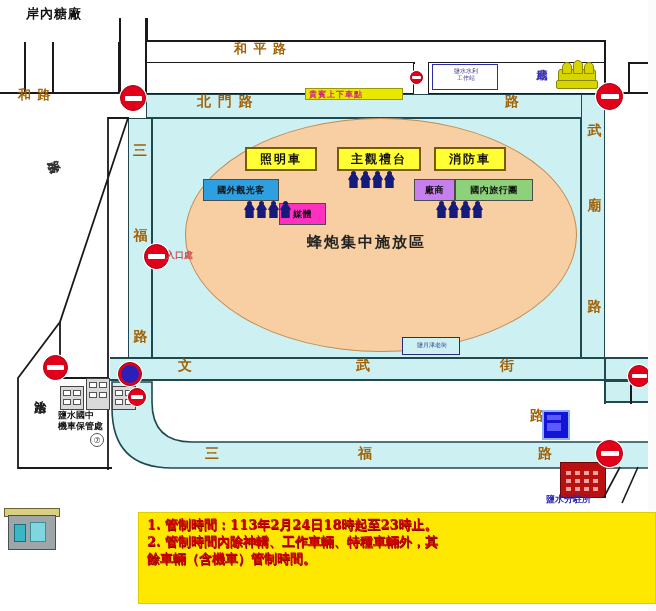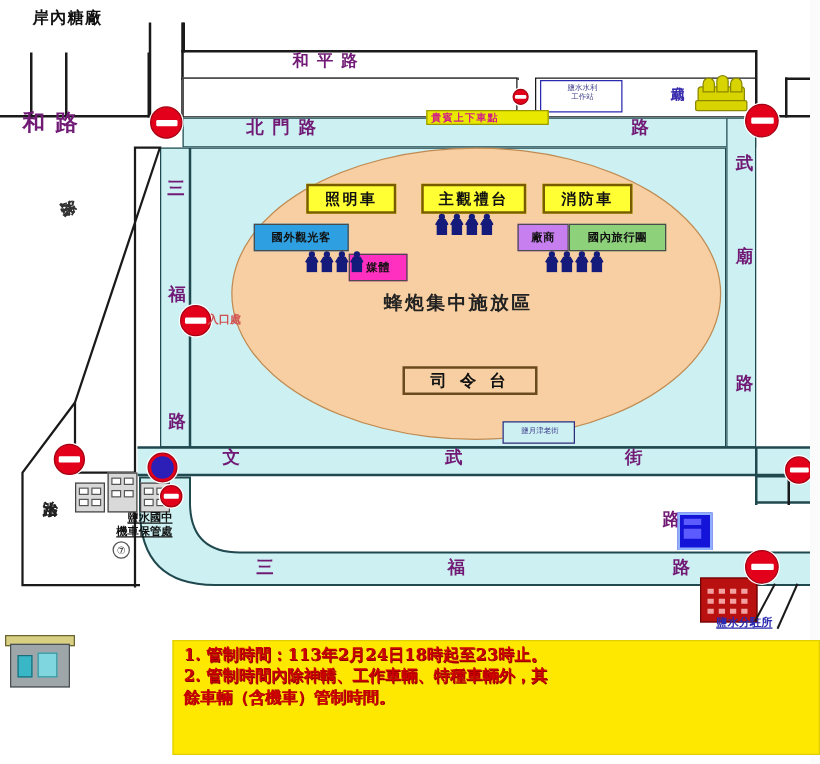--- a/index.html
+++ b/index.html
@@ -9,21 +9,21 @@
   
   .ab{position:absolute;box-sizing:border-box;}
 
   
   .cyan{background:#cdf0f2;border:1.5px solid #20484f;}
   .cyan-nb{background:#cdf0f2;}
   .whiteblk{background:#ffffff;border:1.5px solid #1a1a1a;}
   .line{background:#1a1a1a;}
 
   
-  .rdlabel{font-family:"DejaVu Serif","Liberation Serif",serif;font-weight:bold;color:#701a75;
+  .rdlabel{font-family:"DejaVu Serif","Liberation Serif",serif;font-weight:bold;color:#a16207;
            white-space:nowrap;letter-spacing:1px;}
   .vert{writing-mode:vertical-rl;text-orientation:upright;}
 
   
   #plaza{position:absolute;left:185px;top:118px;width:390px;height:232px;
          background:#f7cfa2;border:1.5px solid #c08b52;border-radius:50%;}
 
   
   .ybox{background:#ffff33;border:2px solid #7a5c00;color:#111;
         font-family:"DejaVu Serif","Liberation Serif",serif;font-weight:bold;
@@ -69,39 +69,39 @@
   #police{position:absolute;left:560px;top:462px;width:44px;height:34px;background:#b91010;border:1px solid #6d0606;}
   .pwin{position:absolute;width:5px;height:4px;background:#f3a0a0;}
 
   
   #bluesign{position:absolute;left:542px;top:410px;width:24px;height:26px;background:#1414d8;border:2px solid #8fb0ff;}
   .bsrow{position:absolute;background:#5b5bff;}
 
   .tiny{font-family:"DejaVu Sans","Liberation Sans",sans-serif;font-size:6px;color:#3a3a8a;
         text-align:center;line-height:1.1;white-space:nowrap;}
   .tinyblk{font-family:"DejaVu Serif","Liberation Serif",serif;font-size:8.5px;color:#111;
-        text-align:right;line-height:1.15;white-space:nowrap;font-weight:bold;text-decoration:underline;}
+        text-align:left;line-height:1.15;white-space:nowrap;font-weight:bold;}
   .tinyred{font-family:"DejaVu Serif","Liberation Serif",serif;font-size:8.5px;color:#d05050;
         font-weight:bold;white-space:nowrap;}
   .toplabel{font-family:"DejaVu Serif","Liberation Serif",serif;font-weight:bold;font-size:13px;color:#111;}
 </style>
 </head>
 <body>
 
 <div id="stage">
 
   <div class="ab rdlabel toplabel" style="left:26px;top:5px;">岸內糖廠</div>
 
   <div class="ab line" style="left:24px;top:42px;width:2px;height:52px;"></div>
   <div class="ab line" style="left:52px;top:42px;width:2px;height:52px;"></div>
   <div class="ab line" style="left:24px;top:92px;width:122px;height:2px;"></div>
   <div class="ab line" style="left:118px;top:42px;width:2px;height:52px;"></div>
   <div class="ab line" style="left:0px;top:92px;width:26px;height:2px;"></div>
 
-  <div class="ab rdlabel" style="left:18px;top:86px;font-size:18px;">和      路</div>
+  <div class="ab rdlabel" style="left:18px;top:86px;font-size:13px;">和      路</div>
 
   <div class="ab line" style="left:119px;top:18px;width:2px;height:76px;"></div>
   <div class="ab line" style="left:145px;top:18px;width:2px;height:76px;"></div>
 
   <div class="ab line" style="left:145px;top:40px;width:460px;height:2px;"></div>
   <div class="ab line" style="left:145px;top:62px;width:270px;height:2px;"></div>
   <div class="ab line" style="left:146px;top:18px;width:2px;height:24px;"></div>
   <div class="ab rdlabel" style="left:234px;top:40px;font-size:13px;">和 平 路</div>
 
   <div class="ab whiteblk" style="left:146px;top:62px;width:268px;height:32px;"></div>
@@ -125,21 +125,21 @@
 
   <div class="ab line" style="left:604px;top:40px;width:2px;height:54px;"></div>
   <div class="ab line" style="left:628px;top:62px;width:2px;height:32px;"></div>
   <div class="ab line" style="left:628px;top:62px;width:28px;height:2px;"></div>
   <div class="ab line" style="left:604px;top:92px;width:52px;height:2px;"></div>
 
   <div class="ab cyan" style="left:146px;top:94px;width:459px;height:24px;"></div>
   <div class="ab rdlabel" style="left:197px;top:93px;font-size:14px;">北 門 路</div>
   <div class="ab rdlabel" style="left:505px;top:93px;font-size:14px;">路</div>
 
-  <div class="ab" style="left:305px;top:88px;width:98px;height:12px;background:#e8e800;border:1px solid #9a9a00;margin-left:36px;">
+  <div class="ab" style="left:305px;top:88px;width:98px;height:12px;background:#e8e800;border:1px solid #9a9a00;">
     <div class="ab" style="left:3px;top:0px;font-family:'DejaVu Serif',serif;font-size:8px;font-weight:bold;color:#d01a8a;letter-spacing:1px;white-space:nowrap;">貴賓上下車點</div>
   </div>
 
   <div class="ab cyan" style="left:128px;top:118px;width:24px;height:240px;"></div>
   <div class="ab vert rdlabel" style="left:132px;top:134px;font-size:14px;line-height:1.1;height:220px;">
     <span>三</span>
   </div>
   <div class="ab vert rdlabel" style="left:132px;top:215px;font-size:14px;">
     <span>福</span>
   </div>
@@ -222,23 +222,20 @@
         <div class="body"></div>
       </div>
     <div class="person">
         <div class="head"></div>
         <div class="body"></div>
       </div>
   </div>
 
   <div class="ab rdlabel" style="left:307px;top:233px;font-size:15px;letter-spacing:2px;color:#222;">蜂炮集中施放區</div>
 
-  <div class="ab" style="left:322px;top:293px;width:108px;height:23px;background:#f7cfa2;border:2px solid #6b4a20;display:flex;align-items:center;justify-content:center;">
-    <span style="font-family:'DejaVu Serif',serif;font-weight:bold;font-size:13px;letter-spacing:3px;color:#111;">司  令  台</span>
-  </div>
 
   <div class="ab" style="left:402px;top:337px;width:58px;height:18px;background:#cdf0f2;border:1.5px solid #2b2b7a;">
     <div class="ab tiny" style="left:2px;top:4px;width:54px;">鹽月津老街</div>
   </div>
 
   <div class="ab cyan-nb" style="left:110px;top:358px;width:546px;height:22px;"></div>
   <div class="ab line" style="left:110px;top:357px;width:546px;height:2px;background:#20484f;"></div>
   <div class="ab line" style="left:110px;top:379px;width:546px;height:2px;background:#20484f;"></div>
   <div class="ab rdlabel" style="left:178px;top:357px;font-size:14px;">文</div>
   <div class="ab rdlabel" style="left:356px;top:357px;font-size:14px;">武</div>

